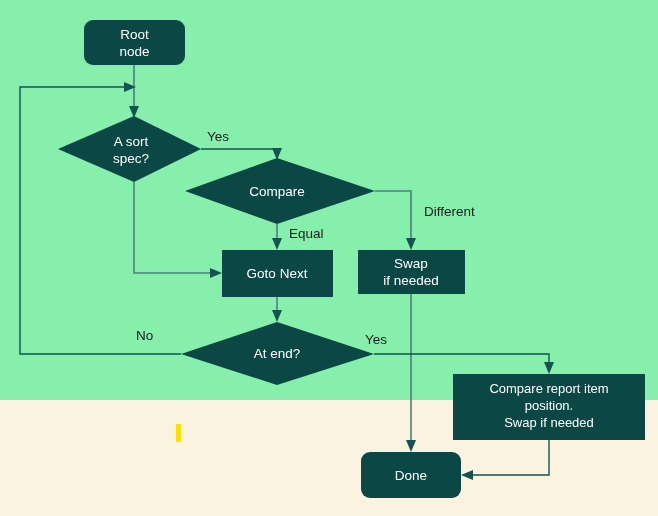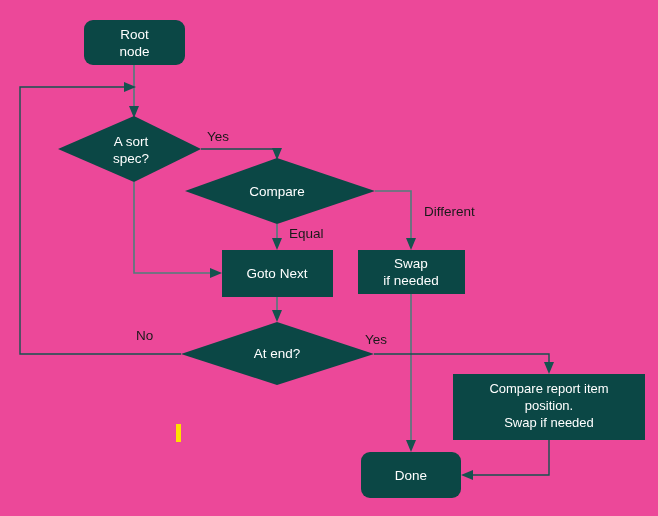--- a/index.html
+++ b/index.html
@@ -9,22 +9,22 @@
   }
   body {
     width: 658px;
     height: 516px;
     font-family: "Liberation Sans", sans-serif;
     overflow: hidden;
   }
   #flowchart-root {
     position: relative;
     width: 658px;
-    height: 516px;
-    background: #ec4899;
+    height: 400px;
+    background: #86efac;
   }
   svg.diagram {
     display: block;
     width: 658px;
     height: 516px;
   }
   .node-shape {
     fill: #0b4745;
     stroke: none;
   }

